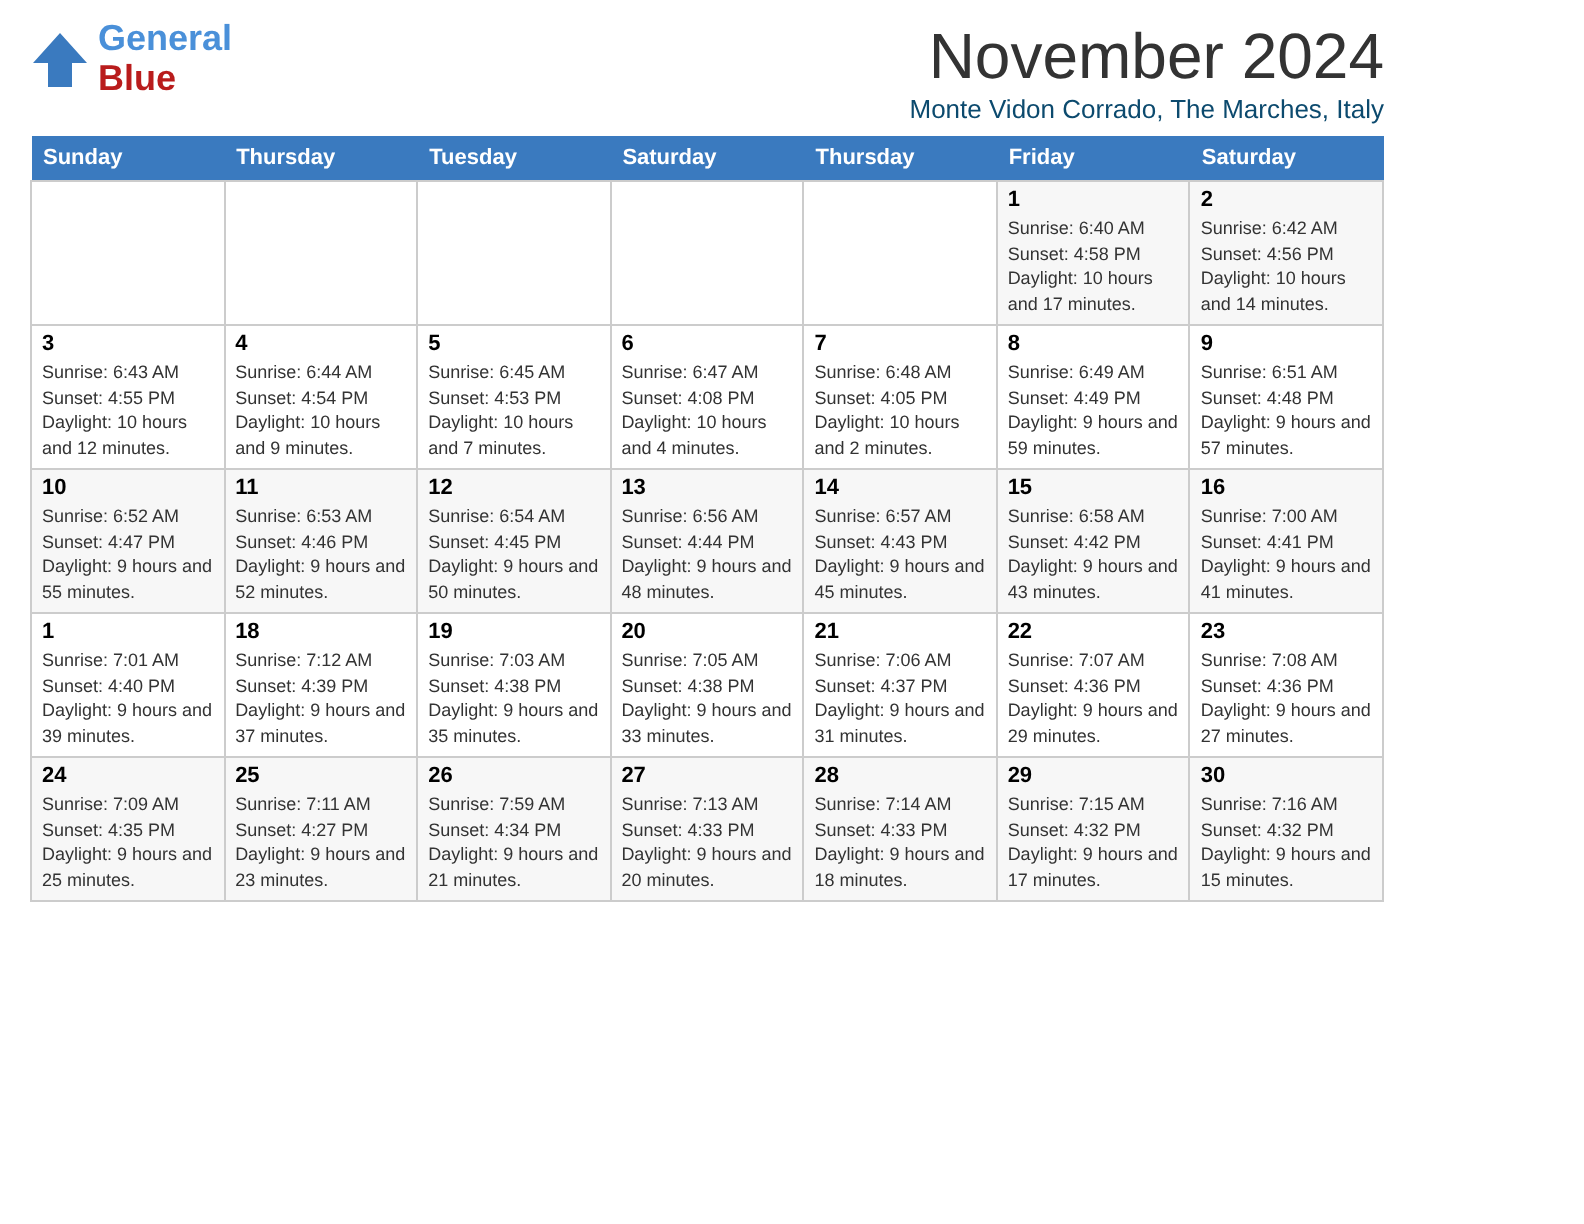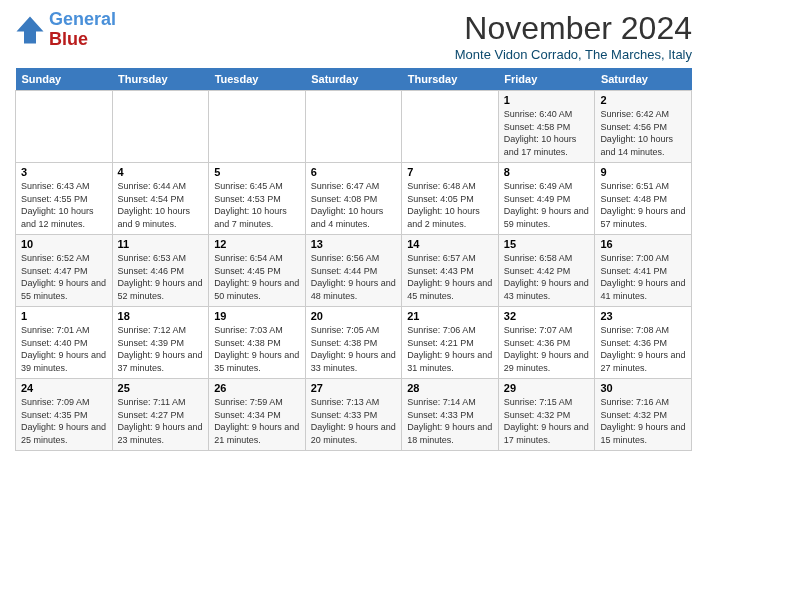--- a/index.html
+++ b/index.html
@@ -250,25 +250,25 @@
           </td>
           <td>
             <div class="day-num">20</div>
             <div class="day-detail">Sunrise: 7:05 AM
 Sunset: 4:38 PM
 Daylight: 9 hours and 33 minutes.</div>
           </td>
           <td>
             <div class="day-num">21</div>
             <div class="day-detail">Sunrise: 7:06 AM
-Sunset: 4:21 PM
+Sunset: 4:37 PM
 Daylight: 9 hours and 31 minutes.</div>
           </td>
           <td>
-            <div class="day-num">32</div>
+            <div class="day-num">22</div>
             <div class="day-detail">Sunrise: 7:07 AM
 Sunset: 4:36 PM
 Daylight: 9 hours and 29 minutes.</div>
           </td>
           <td>
             <div class="day-num">23</div>
             <div class="day-detail">Sunrise: 7:08 AM
 Sunset: 4:36 PM
 Daylight: 9 hours and 27 minutes.</div>
           </td>

